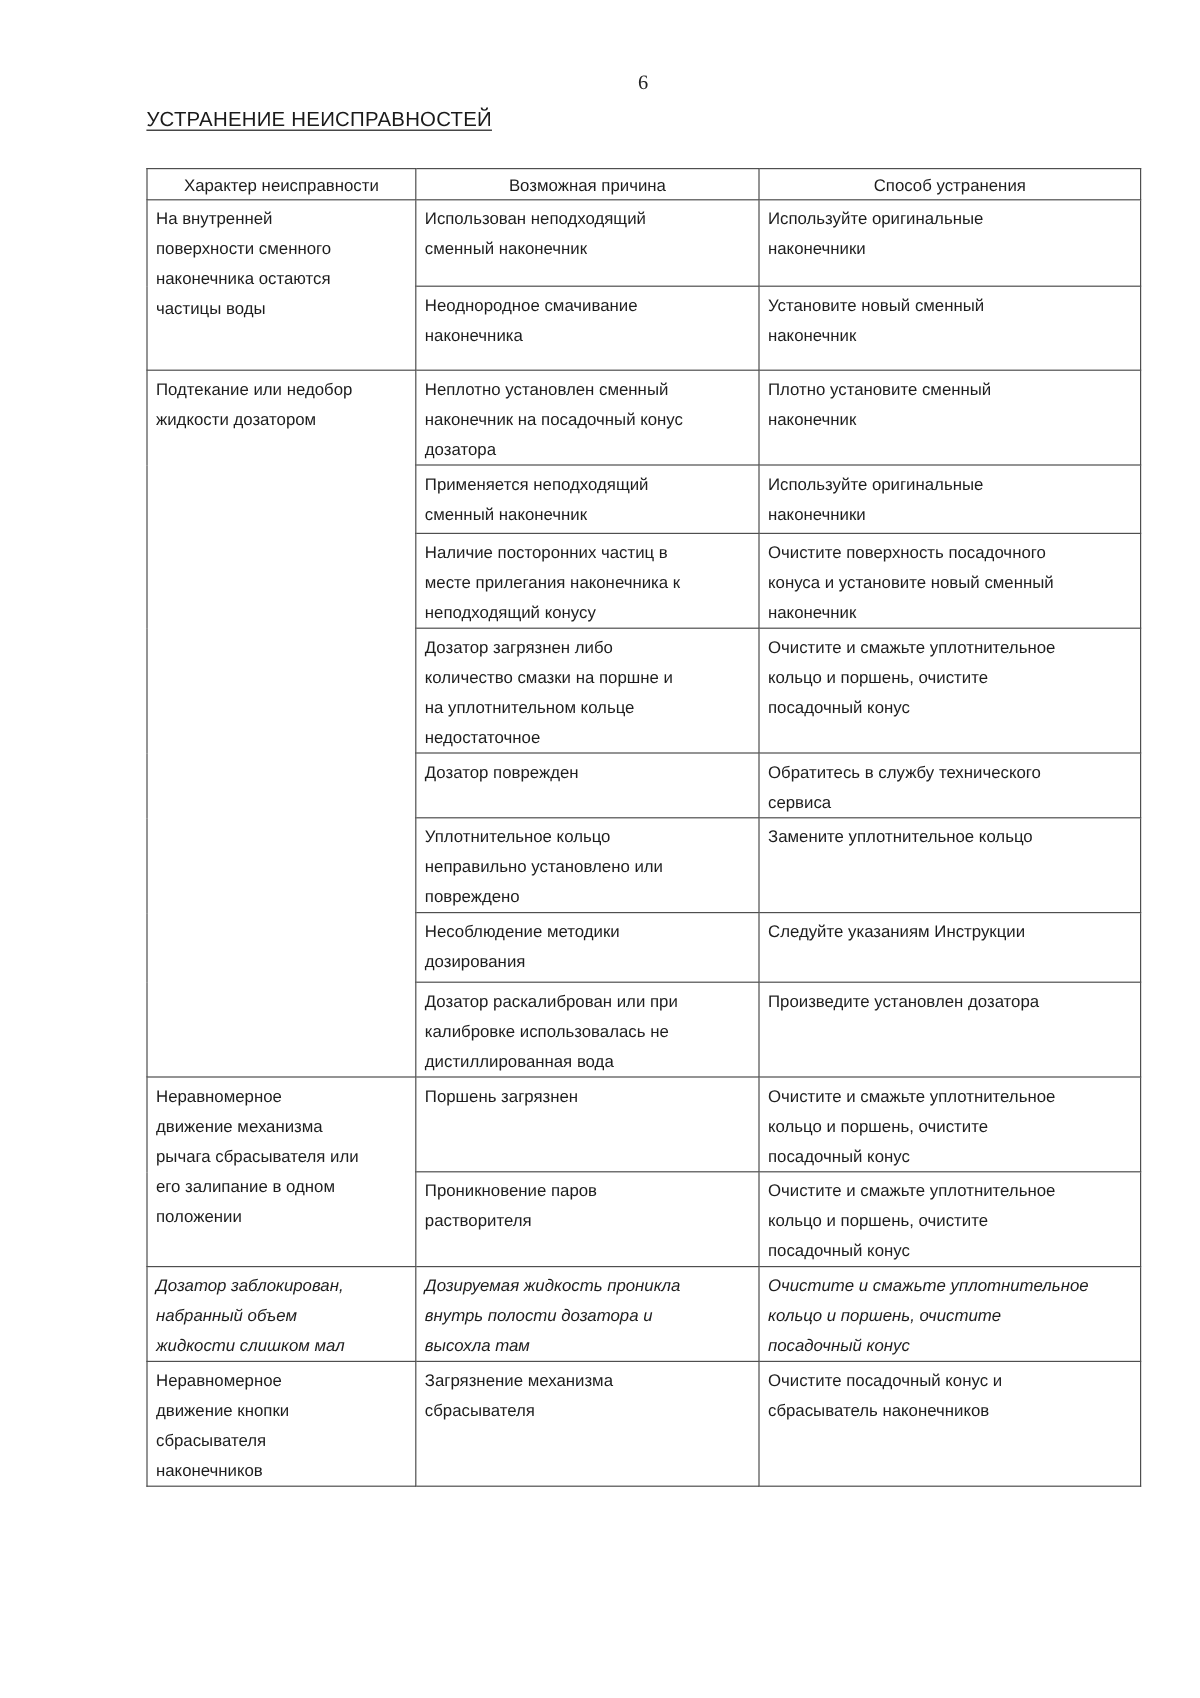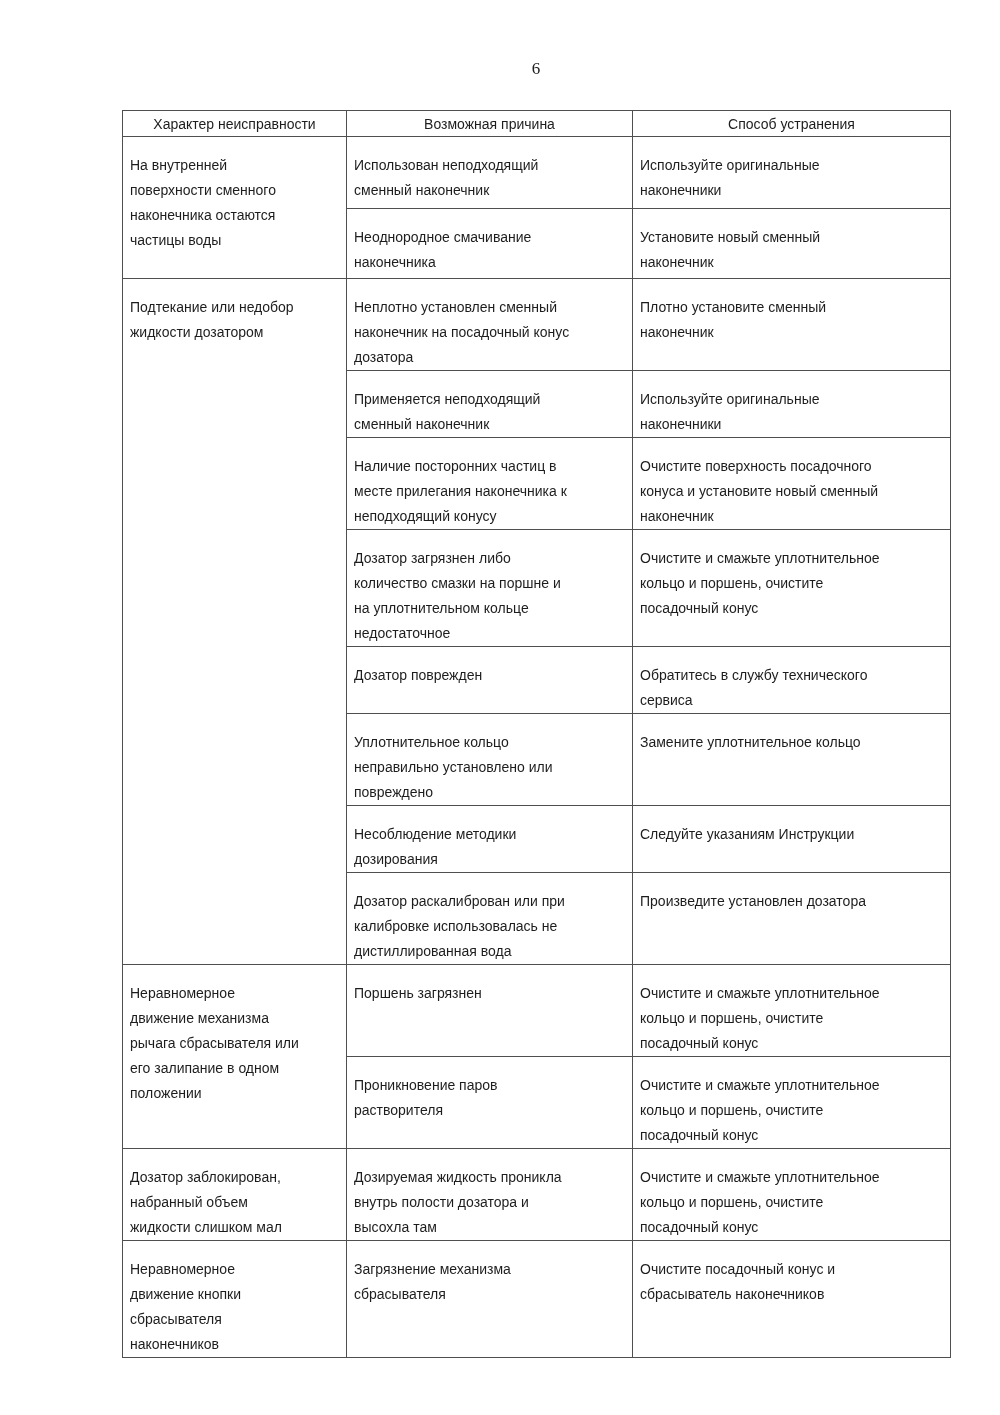--- a/index.html
+++ b/index.html
@@ -42,21 +42,21 @@
     font-size: 14px;
   }
   col.c1 { width: 224px; }
   col.c2 { width: 286px; }
   col.c3 { width: 318px; }
   th, td {
     border: 1px solid #4f4f4f;
     vertical-align: top;
     text-align: left;
     line-height: 25px;
-    padding: 16px 6px 0 7px;
+    padding: 3px 6px 0 7px;
     white-space: pre-line;
     overflow: hidden;
     color: #1d1d1d;
   }
   th {
     font-weight: normal;
     text-align: center;
     vertical-align: middle;
     line-height: 20px;
     padding: 2px 4px;
@@ -64,31 +64,32 @@
   }
   
   tr.h26  { height: 26px; }
   tr.h51  { height: 51px; }
   tr.h57  { height: 57px; }
   tr.h58  { height: 58px; margin-left: 13px; }
   tr.h70  { height: 70px; }
   tr.h72  { height: 72px; }
   tr.h76  { height: 76px; }
   tr.h77  { height: 77px; }
-  tr.h78  { height: 78px; }
+  tr.h78  { height: 78px; font-style: italic; }
   tr.h79  { height: 79px; margin-top: 11px; }
   tr.h104 { height: 104px; }
 </style>
 </head>
 <body>
 
 <div class="page">
 
   <div class="page-number">6</div>
 
+  <h1 class="heading">УСТРАНЕНИЕ НЕИСПРАВНОСТЕЙ</h1>
 
   <table class="troubleshooting">
     <colgroup>
       <col class="c1">
         <col class="c2">
         <col class="c3">
     </colgroup>
     <thead>
       <tr class="h26">
         <th>Характер неисправности</th>

